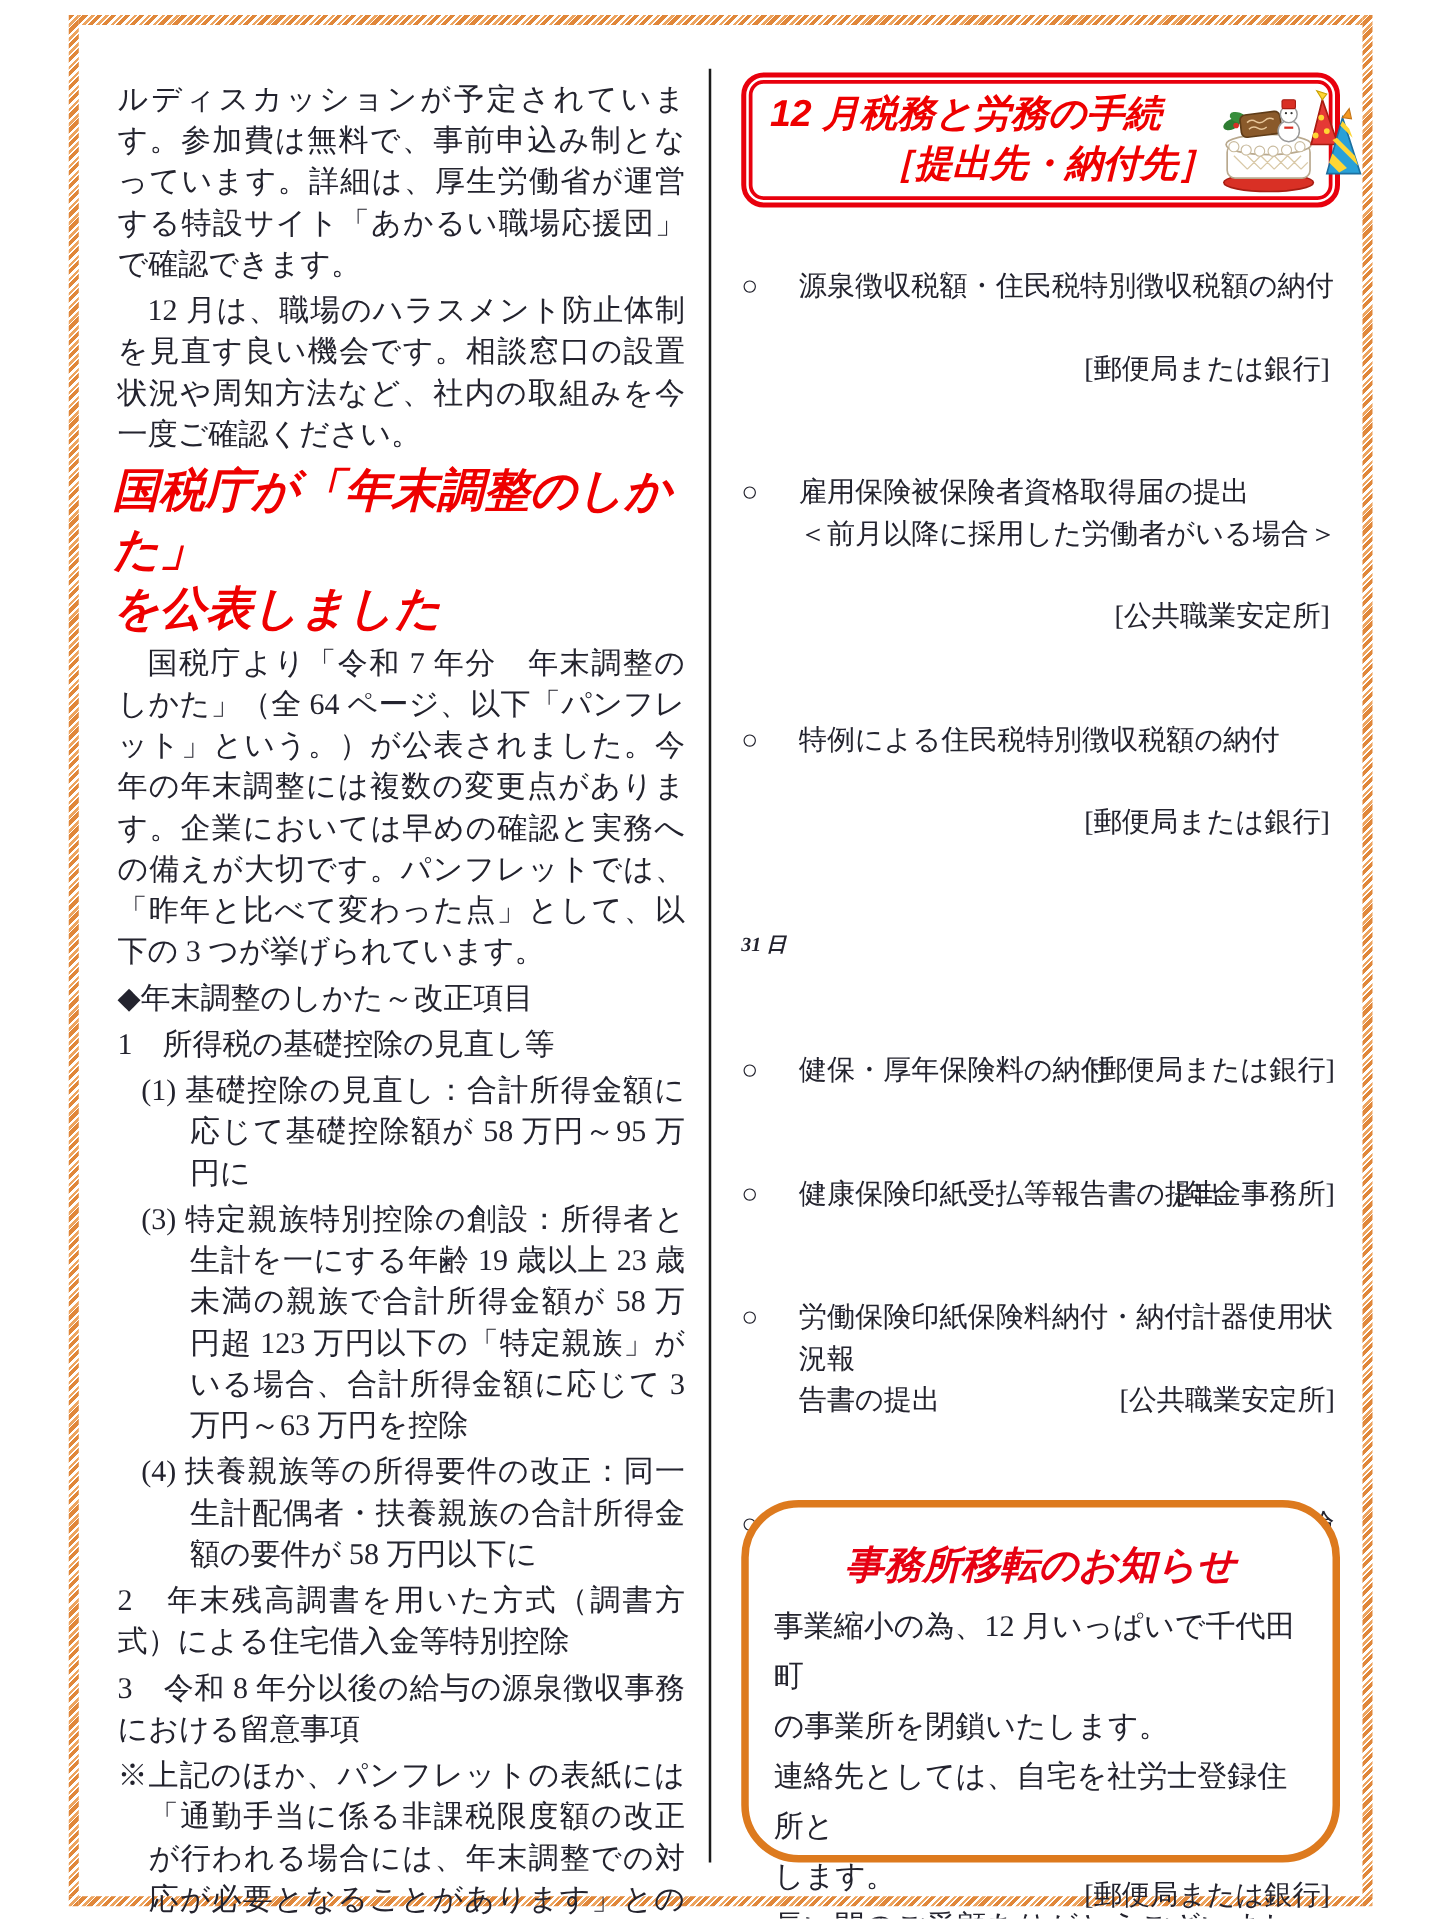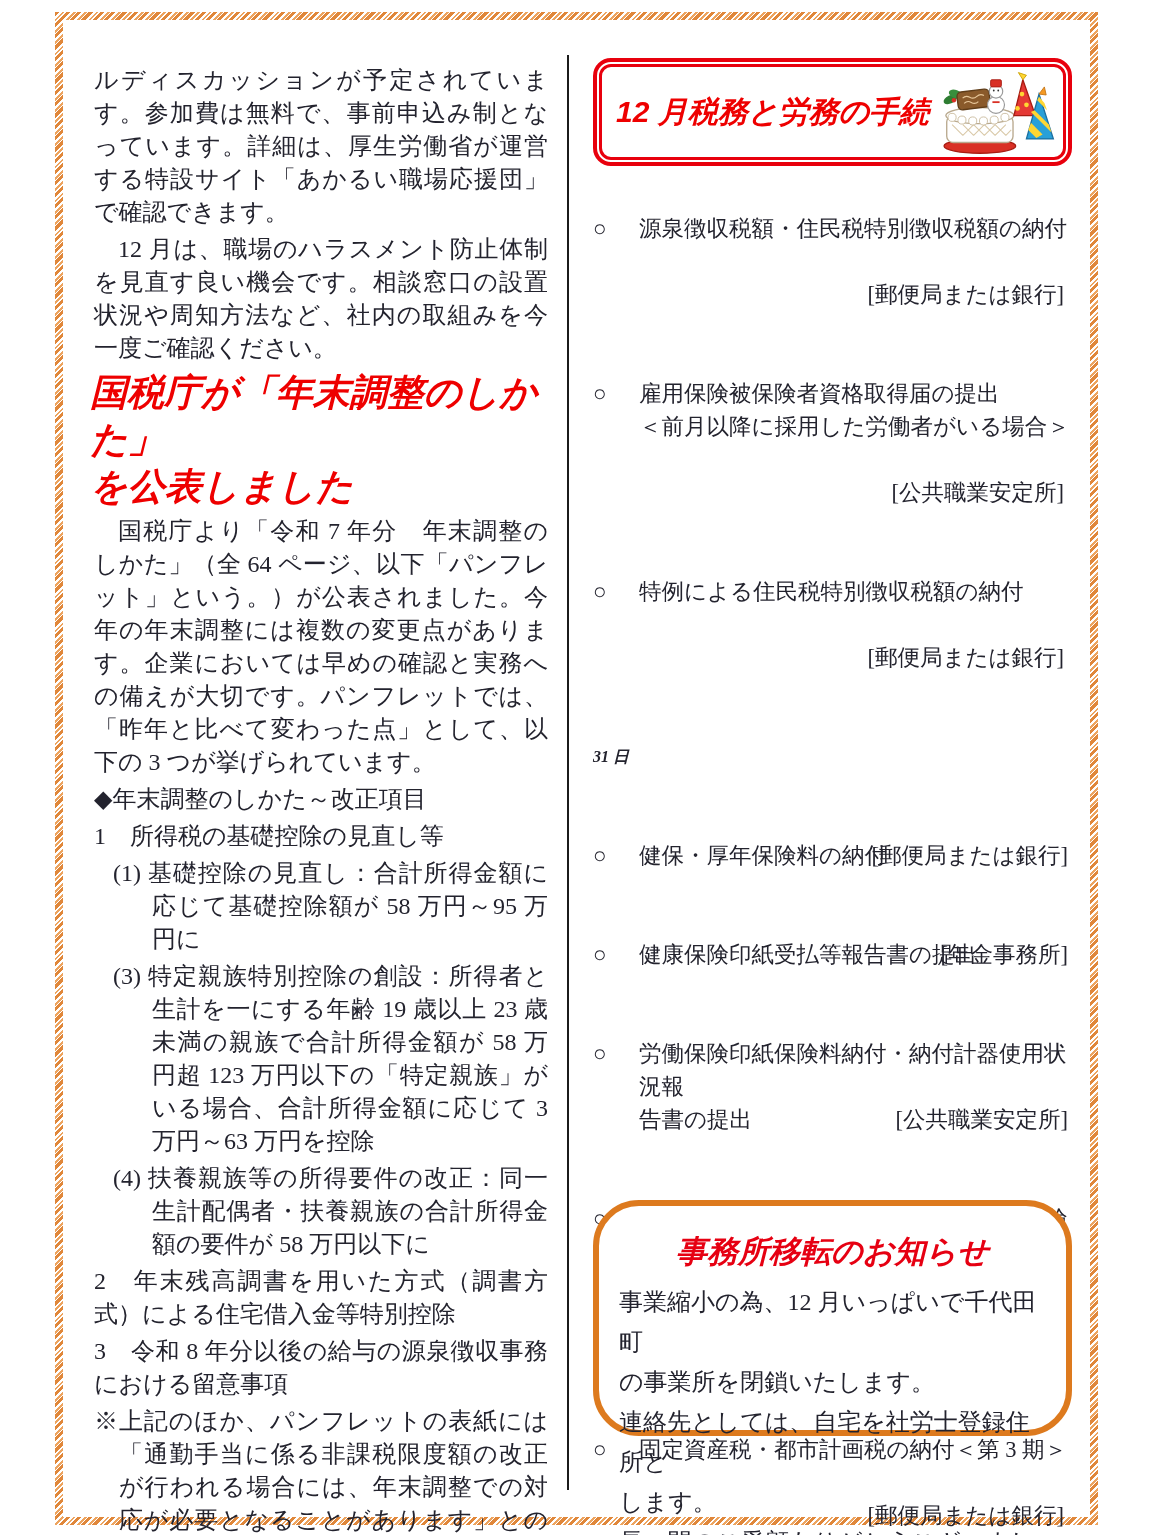--- a/index.html
+++ b/index.html
@@ -33,21 +33,21 @@
   .illus{flex:0 0 auto;}
 
   .list{margin-top:13px;white-space:pre-line;}
   .li{padding-left:46px;text-indent:-46px;position:relative;}
   .mk{display:inline-block;width:46px;text-indent:0;}
   .dest{text-align:right;padding-right:8px;}
   .dest-inline{position:absolute;right:4px;bottom:0;white-space:nowrap;}
   .date-head{font-weight:bold;font-style:italic;font-size:16px;}
 
   
-  .notice-box{position:absolute;left:593px;top:1200px;width:479px;height:236px;box-sizing:border-box;
+  .notice-box{position:absolute;left:593px;top:1200px;width:479px;height:290px;box-sizing:border-box;
     border:6px solid #dd7a1e;border-radius:46px;background:#fff;}
   .notice-title{margin-top:28px;text-align:center;color:#e60012;
     font-weight:bold;font-style:italic;font-size:31px;line-height:36px;}
   .notice-body{margin:12px 18px 0 20px;font-size:24px;line-height:40px;white-space:pre-line;text-align:left;}
 </style>
 </head>
 <body>
 
 <div class="page">
   <div class="deco-border"></div>
@@ -71,20 +71,21 @@
     <p class="hang">※上記のほか、パンフレットの表紙には「通勤手当に係る非課税限度額の改正が行われる場合には、年末調整での対応が必要となることがあります」との注意書きもあり。</p>
 
   </div>
 
   <div class="right-col">
 
     <div class="head-box">
       <div class="head-box-inner">
         <div class="head-text">
           <div class="hl1">12 月税務と労務の手続</div>
+          <div class="hl2">［提出先・納付先］</div>
         </div>
         <svg class="illus" width="118" height="86" viewBox="0 0 130 96">
 
           <ellipse cx="47" cy="86" rx="40" ry="8" fill="#d93025" stroke="#a81c12" stroke-width="1.5"></ellipse>
 
           <rect x="10" y="52" width="74" height="30" rx="7" fill="#ffffff" stroke="#b9a98e" stroke-width="1.5"></rect>
           <path d="M16 62 l12 12 M28 62 l12 12 M40 62 l12 12 M52 62 l12 12 M64 62 l12 12 M28 74 l12 -12 M40 74 l12 -12 M52 74 l12 -12 M64 74 l12 -12 M76 74 l6 -6" stroke="#d9c9a8" stroke-width="1.2" fill="none"></path>
 
           <ellipse cx="47" cy="52" rx="38" ry="9" fill="#ffffff" stroke="#b9a98e" stroke-width="1.5"></ellipse>
           <circle cx="16" cy="54" r="4.5" fill="#fff" stroke="#c9bb9e" stroke-width="1"></circle>

